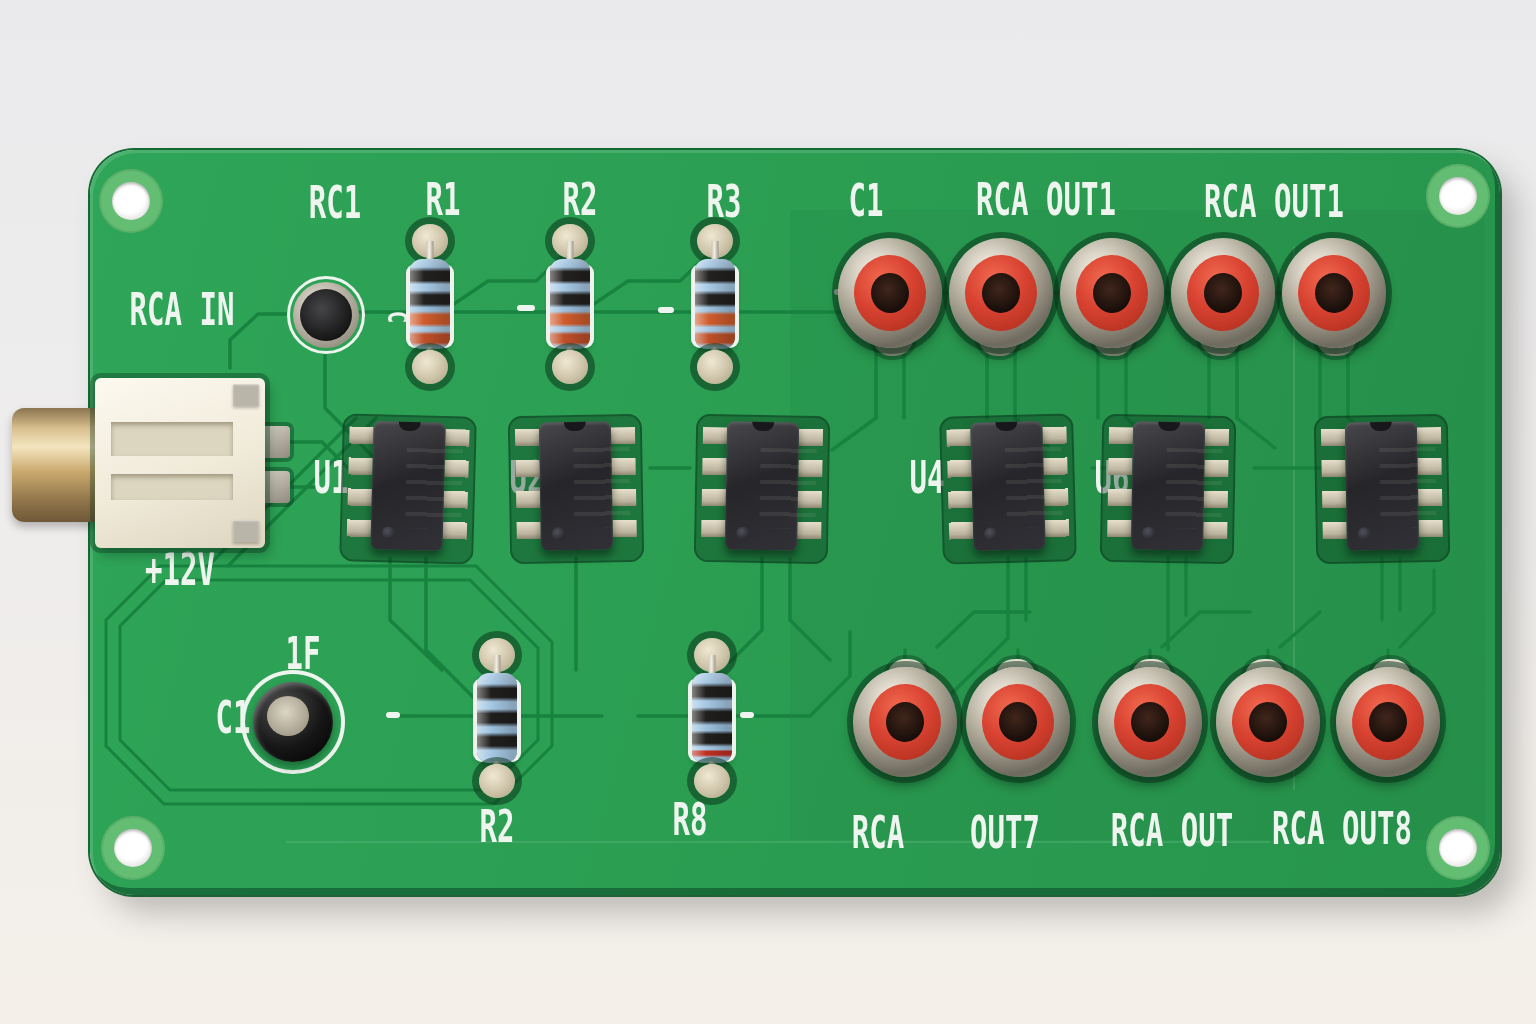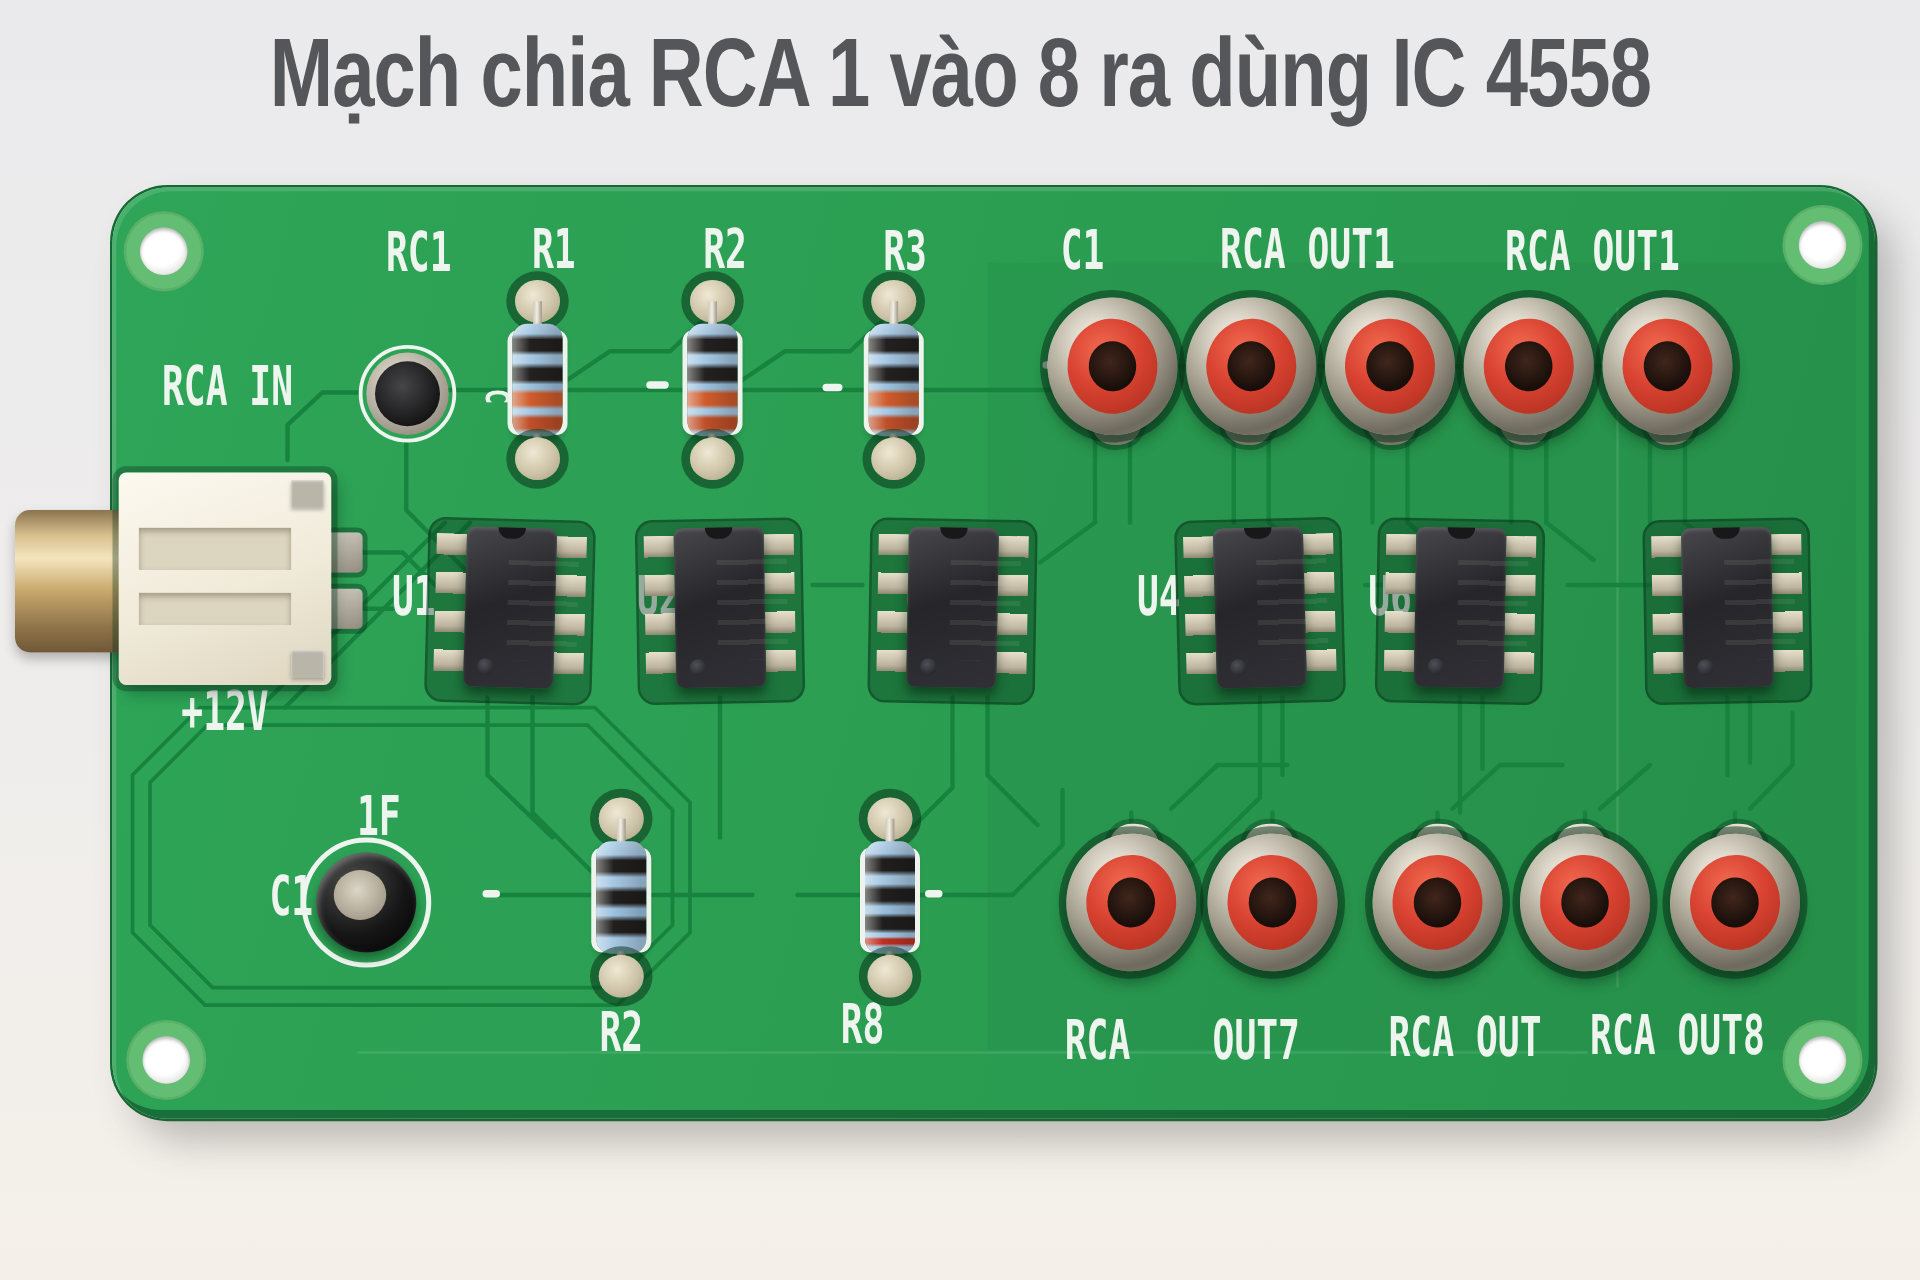--- a/index.html
+++ b/index.html
@@ -128,23 +128,20 @@
   .pw1{top:288px;}.pw2{top:333px;}
   .pin{position:absolute;left:170px;width:30px;height:32px;z-index:5;border-radius:4px;
     background:linear-gradient(145deg,#dcd7ca,#8f8a7d);box-shadow:0 0 0 4px rgba(8,48,24,.4);}
   .pin.p1{top:276px;}.pin.p2{top:321px;}
 </style>
 </head>
 <body>
 
 <div class="stage">
 
-  <div class="title-wrap">
-    <span class="title">Mạch chia RCA 1 vào 8 ra dùng IC 4558</span>
-  </div>
 
   <div class="board">
 
     <svg class="traces" viewBox="0 0 1410 745">
       <path class="pour" d="M700,60 H1395 V690 H700 Z"></path>
       <path class="seam" d="M196,692 H1180 M1204,96 V640"></path>
       <path class="tr" d="M250,162 H788"></path>
       <path class="tr" d="M352,162 L398,131 H446 L478,101 V88"></path>
       <path class="tr" d="M492,162 L538,131 H590 L623,100 V88"></path>
       <path class="tr" d="M235,205 V258 L302,326"></path>

